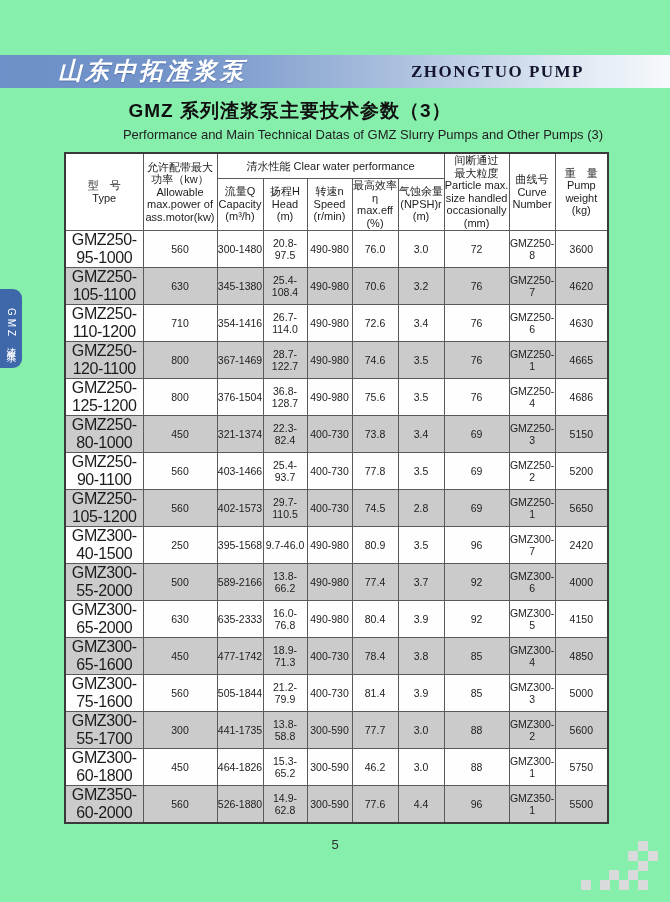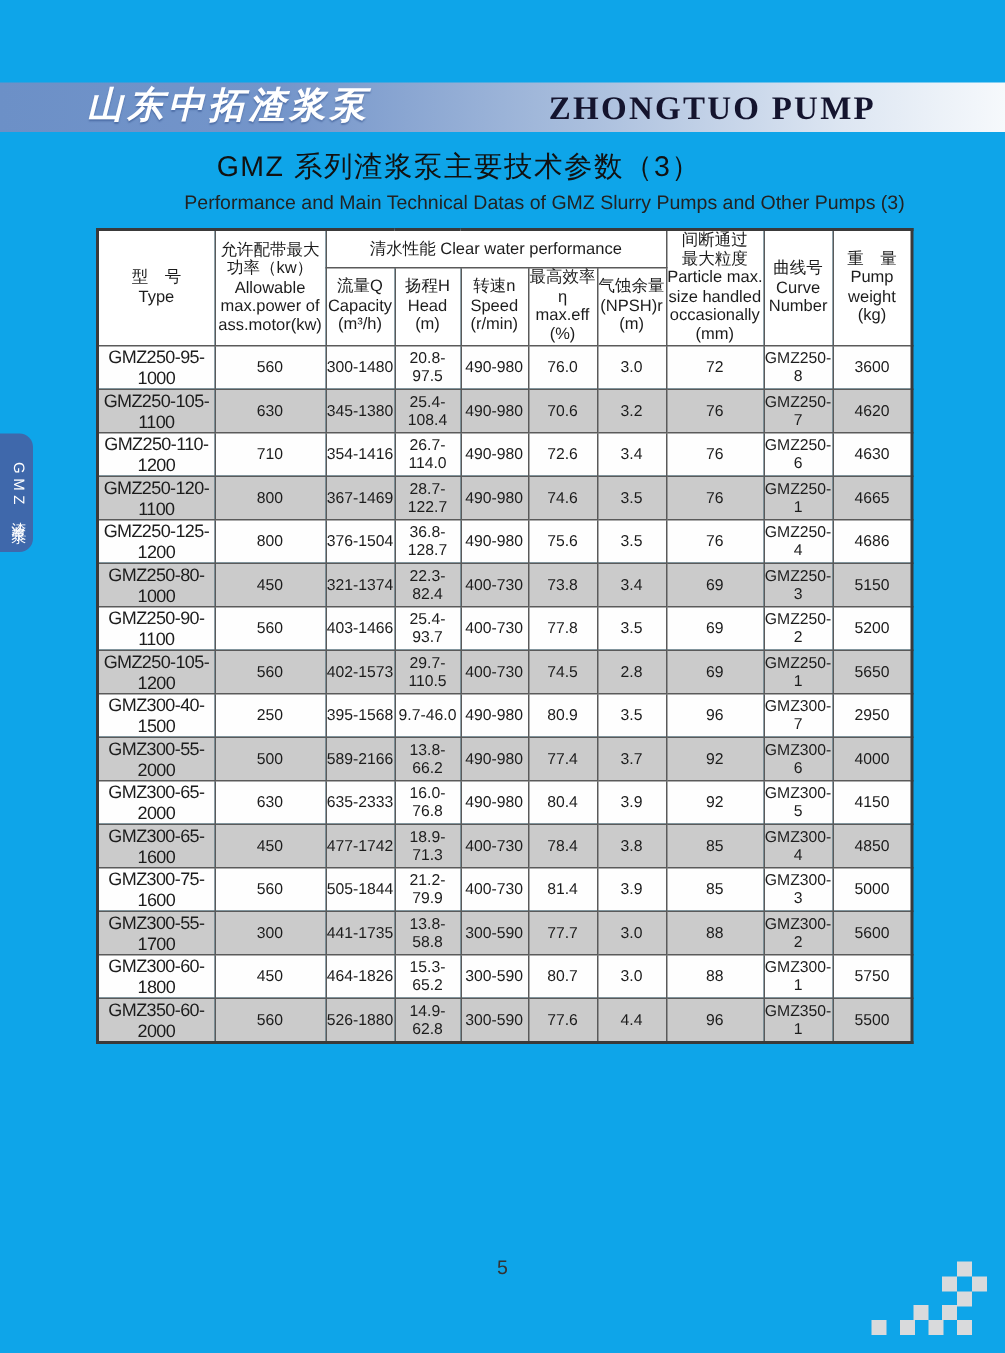--- a/index.html
+++ b/index.html
@@ -1,40 +1,40 @@
 <!DOCTYPE html>
 <html><head>
 <meta charset="utf-8">
 <style>
   * { margin:0; padding:0; box-sizing:border-box; }
   html,body { background:#ffffff; }
   .page {
-    position:relative; width:670px; height:902px; background:#0ea5e9;
+    position:relative; width:670px; height:902px; background:#86efac;
     font-family:"Liberation Sans", sans-serif; overflow:hidden;
   }
   
   .banner {
     position:absolute; left:0; top:55px; width:670px; height:33px;
     background:linear-gradient(90deg,#6c90c7 0%, #7495ca 28%, #a9bedd 58%, #dde6f2 84%, #f6f9fc 100%);
   }
   .brand-cn {
     position:absolute; left:58px; top:0; height:33px; line-height:32px;
     color:#ffffff; font-size:24px; font-weight:bold; font-style:italic;
     letter-spacing:3px; text-shadow:0 1px 1px rgba(40,70,130,.45);
     font-family:"Liberation Serif", serif;
   }
   .brand-en {
     position:absolute; right:86px; top:0; height:33px; line-height:33px;
-    color:#14142e; font-size:22px; font-weight:bold; letter-spacing:1.5px;
+    color:#14142e; font-size:17px; font-weight:bold; letter-spacing:1.5px;
     font-family:"Liberation Serif", serif;
   }
   
   .title {
     position:absolute; left:0; top:98px; width:580px; text-align:center;
-    font-size:19px; font-weight:normal; color:#111; letter-spacing:1px;margin-left:16px;
+    font-size:19px; font-weight:bold; color:#111; letter-spacing:1px;
   }
   .subtitle {
     position:absolute; left:0; top:127px; width:670px; text-align:center;
     font-size:13px; color:#222; font-family:Liberation Sans, sans-serif;margin-left:28px;
   }
   
   .side-tab {
     position:absolute; left:0; top:289px; width:22px; height:79px;
     background:#3f68ab; border-radius:0 9px 9px 0;
     color:#fff; writing-mode:vertical-rl; text-orientation:mixed;
@@ -48,21 +48,21 @@
     border:2px solid #3a3a3a; color:#1c1c1c;
   }
   th, td { border:1px solid #5a5a5a; text-align:center; vertical-align:middle; padding:0; }
   thead th {
     background:#ffffff; font-weight:normal; white-space:pre-line;
     font-size:11px; line-height:12.5px;
   }
   tr.group-row th { height:25px; }
   tr.sub-row th { height:52px; }
   tbody td { height:26.8px; font-size:10.5px; background:#fefefe; }
-  tbody td:first-child { font-size:12px; letter-spacing:-0.4px; }
+  tbody td:first-child { font-size:16px; letter-spacing:-0.4px; }
   tbody tr.stripe td { background:#cbcbcb; }
   
   .page-number {
     position:absolute; left:0; top:837px; width:670px; text-align:center;
     font-size:13px; color:#333;
   }
   .checker-pattern { position:absolute; left:0; top:0; width:670px; height:902px; pointer-events:none; }
   .checker-pattern .sq { position:absolute; width:10px; height:10px; background:#d9dadc; }
 </style>
 </head>
@@ -238,21 +238,21 @@
           <tr>
             <td>GMZ300-40-1500</td>
             <td>250</td>
             <td>395-1568</td>
             <td>9.7-46.0</td>
             <td>490-980</td>
             <td>80.9</td>
             <td>3.5</td>
             <td>96</td>
             <td>GMZ300-7</td>
-            <td>2950</td>
+            <td>2420</td>
           </tr>
           <tr class="stripe">
             <td>GMZ300-55-2000</td>
             <td>500</td>
             <td>589-2166</td>
             <td>13.8-66.2</td>
             <td>490-980</td>
             <td>77.4</td>
             <td>3.7</td>
             <td>92</td>
@@ -306,21 +306,21 @@
             <td>88</td>
             <td>GMZ300-2</td>
             <td>5600</td>
           </tr>
           <tr>
             <td>GMZ300-60-1800</td>
             <td>450</td>
             <td>464-1826</td>
             <td>15.3-65.2</td>
             <td>300-590</td>
-            <td>80.7</td>
+            <td>46.2</td>
             <td>3.0</td>
             <td>88</td>
             <td>GMZ300-1</td>
             <td>5750</td>
           </tr>
           <tr class="stripe">
             <td>GMZ350-60-2000</td>
             <td>560</td>
             <td>526-1880</td>
             <td>14.9-62.8</td>

